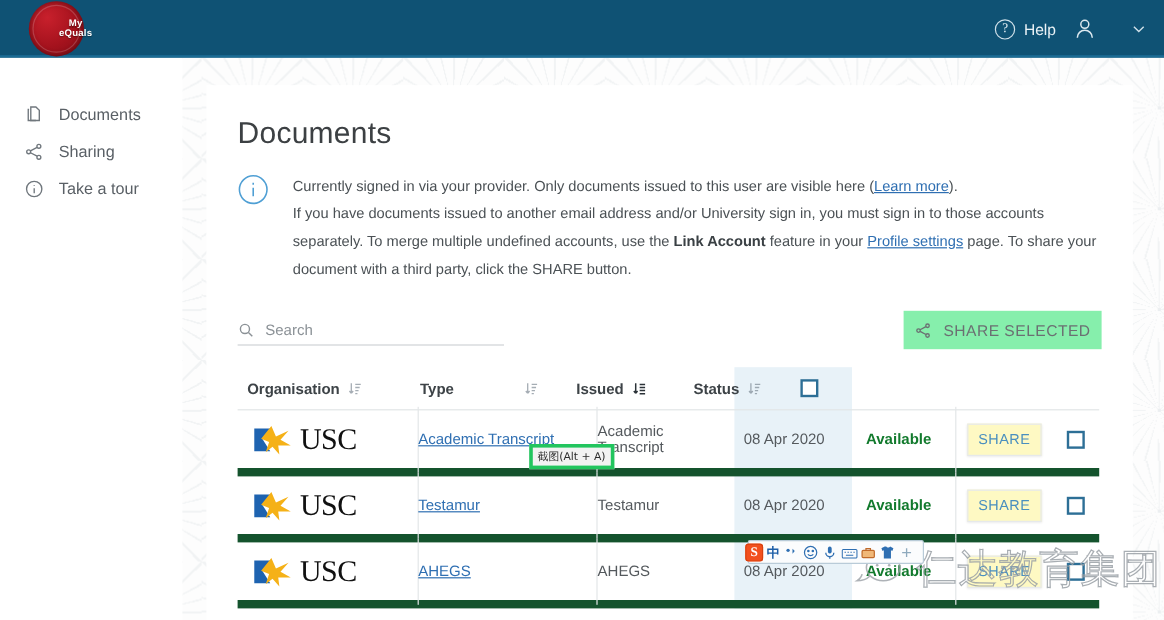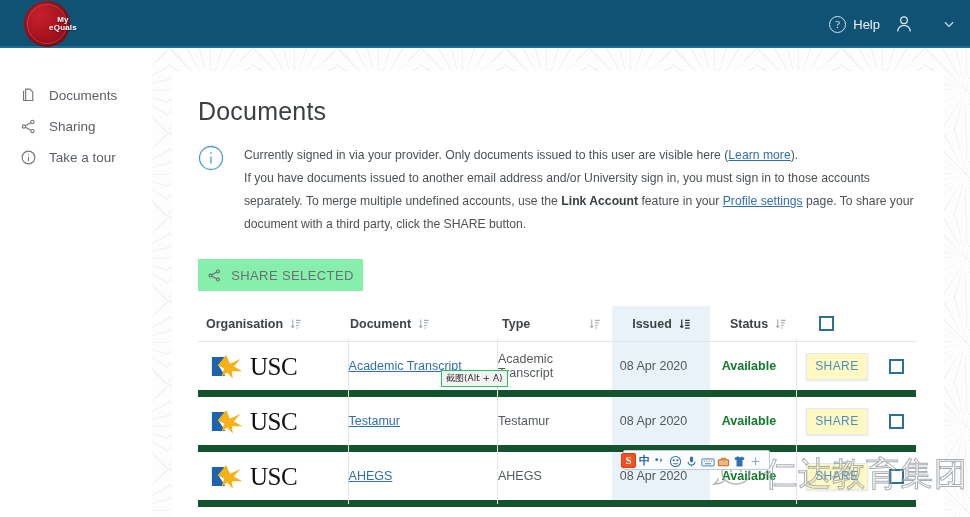--- a/index.html
+++ b/index.html
@@ -195,21 +195,21 @@
     font-family:"Liberation Sans", sans-serif;
   }
   .chk {
     width:15px; height:15px; border:2px solid #2d6f96;
     background:#fff; cursor:pointer;
   }
 
   
   #snip-tip {
     position:absolute; left:441px; top:370px;
-    background:#f2f2f2; border:1px solid #22c55e;
+    background:#f2f2f2; border:3px solid #22c55e;
     font-size:9px; color:#2b2b2b; padding:1px 4px;
     z-index:60; white-space:nowrap;
     font-family:"DejaVu Sans", sans-serif;
   }
 
   
   #ime-bar {
     position:absolute; left:623px; top:450px;
     width:147px; height:20px;
     background:#fbfcfd; border:1px solid #b9cbd8;
@@ -330,20 +330,29 @@
       <div>
         <span>Currently signed in via your provider. Only documents issued to this user are visible here (</span><a href="#">Learn more</a><span>).</span>
       </div>
       <div>
         <span>If you have documents issued to another email address and/or University sign in, you must sign in to those accounts separately. To merge multiple undefined accounts, use the </span><b>Link Account</b><span> feature in your </span><a href="#">Profile settings</a><span> page. To share your document with a third party, click the SHARE button.</span>
       </div>
     </div>
   </div>
 
   <div class="tools-row">
+    <div class="search-box">
+      <span class="mag">
+        <svg viewBox="0 0 24 24" width="14" height="14" fill="none" stroke="#8b9196" stroke-width="2">
+          <circle cx="10.5" cy="10.5" r="6.5"></circle>
+          <path d="M15.5 15.5L21 21"></path>
+        </svg>
+      </span>
+      <input type="text" placeholder="Search" style="">
+    </div>
 
     <button class="share-selected">
       <span class="sh-ico">
         <svg viewBox="0 0 24 24" width="15" height="15" fill="none" stroke="#6b6f72" stroke-width="1.8">
           <circle cx="17.5" cy="5.5" r="2.3"></circle>
           <circle cx="17.5" cy="18.5" r="2.3"></circle>
           <circle cx="5.5" cy="12" r="2.3"></circle>
           <path d="M7.6 10.9l7.8-4.1M7.6 13.1l7.8 4.1"></path>
         </svg>
       </span>
@@ -358,29 +367,20 @@
       <div class="th col-org">
         <span>Organisation</span>
         <span class="sort-ico">
           <svg viewBox="0 0 12 13" width="11" height="12" fill="none" stroke="#6f7b87" stroke-width="1.2">
             <path d="M3 1.5v9M3 10.5l-1.7-2M3 10.5l1.7-2"></path>
             <path d="M6.6 2.5h5M6.6 5.3h4M6.6 8.1h3M6.6 10.9h2"></path>
           </svg>
         </span>
       </div>
 
-      <div class="th col-doc">
-        <span>Document</span>
-        <span class="sort-ico">
-          <svg viewBox="0 0 12 13" width="11" height="12" fill="none" stroke="#6f7b87" stroke-width="1.2">
-            <path d="M3 1.5v9M3 10.5l-1.7-2M3 10.5l1.7-2"></path>
-            <path d="M6.6 2.5h5M6.6 5.3h4M6.6 8.1h3M6.6 10.9h2"></path>
-          </svg>
-        </span>
-      </div>
 
       <div class="th col-type">
         <span>Type</span>
         <span class="sort-ico">
           <svg viewBox="0 0 12 13" width="11" height="12" fill="none" stroke="#6f7b87" stroke-width="1.2">
             <path d="M3 1.5v9M3 10.5l-1.7-2M3 10.5l1.7-2"></path>
             <path d="M6.6 2.5h5M6.6 5.3h4M6.6 8.1h3M6.6 10.9h2"></path>
           </svg>
         </span>
       </div>

